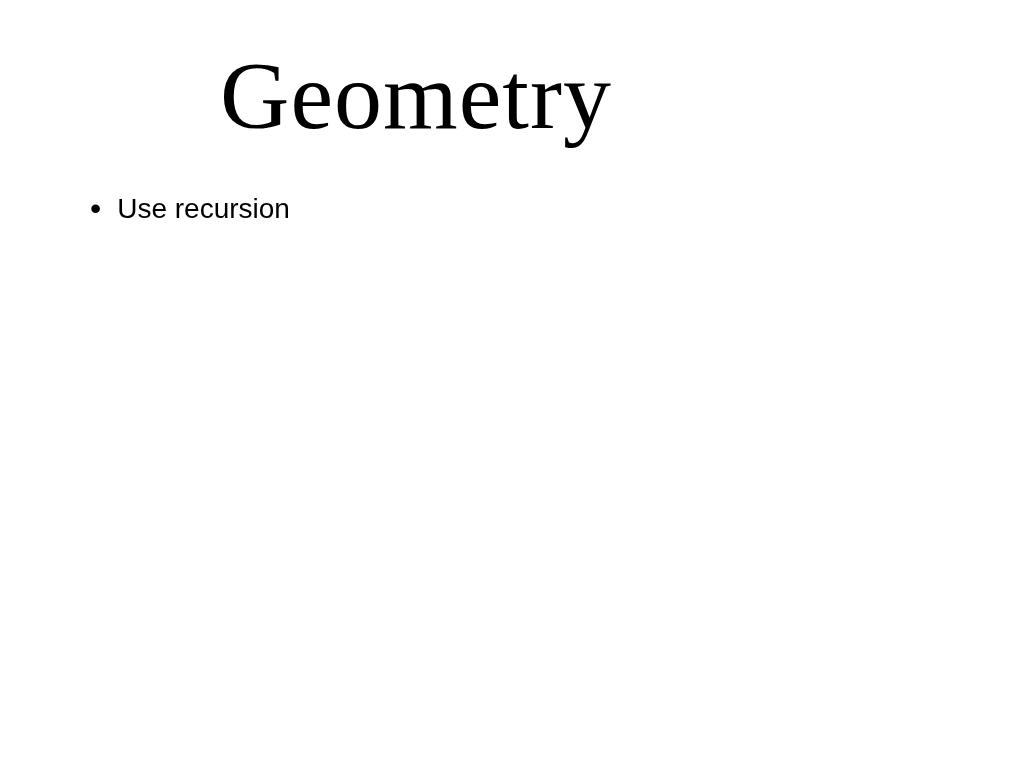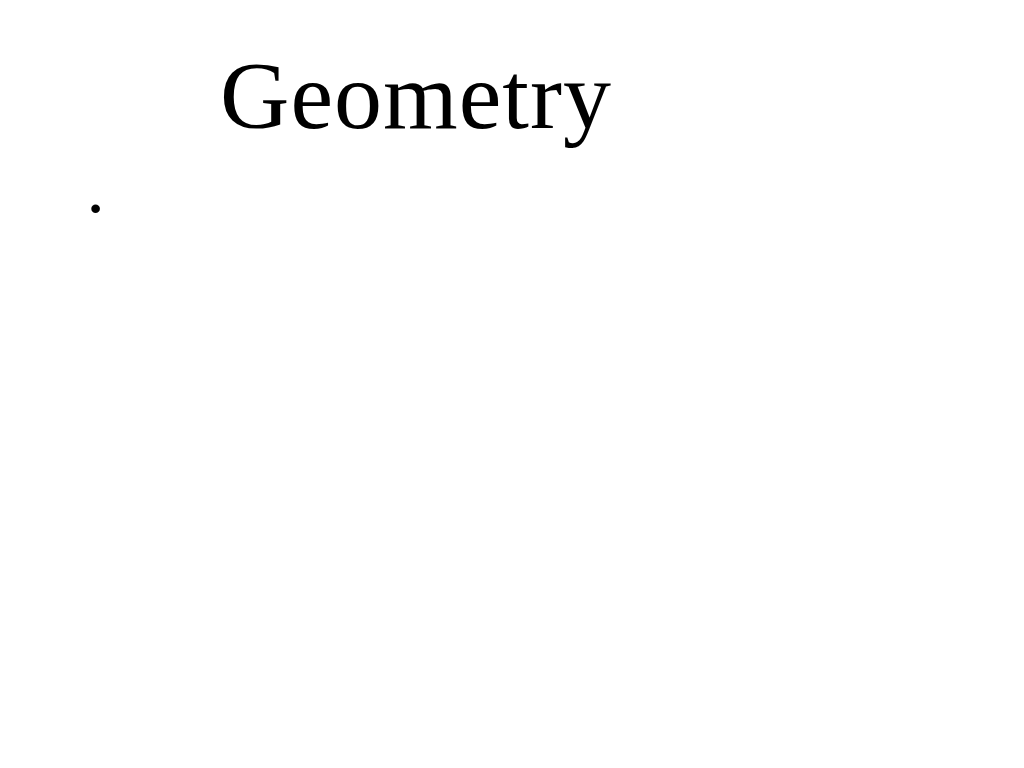--- a/index.html
+++ b/index.html
@@ -73,17 +73,18 @@
 </head>
 <body>
 
 <div class="slide">
 
   <h1 class="title">Geometry</h1>
 
   <ul class="bullet-list">
     <li class="bullet-item">
       <span class="bullet-dot">•</span>
+      <span class="bullet-text">Use recursion</span>
     </li>
   </ul>
 
 
 </div>
 
 </body></html>

